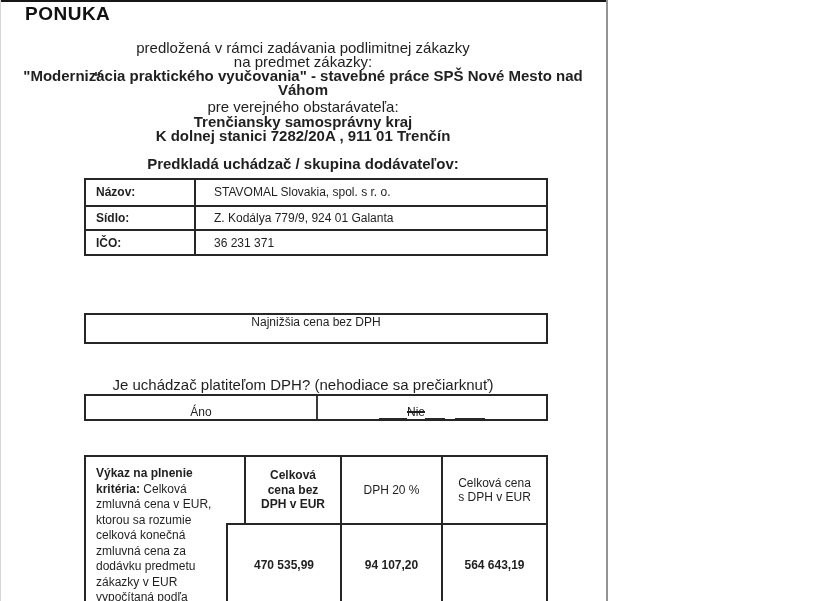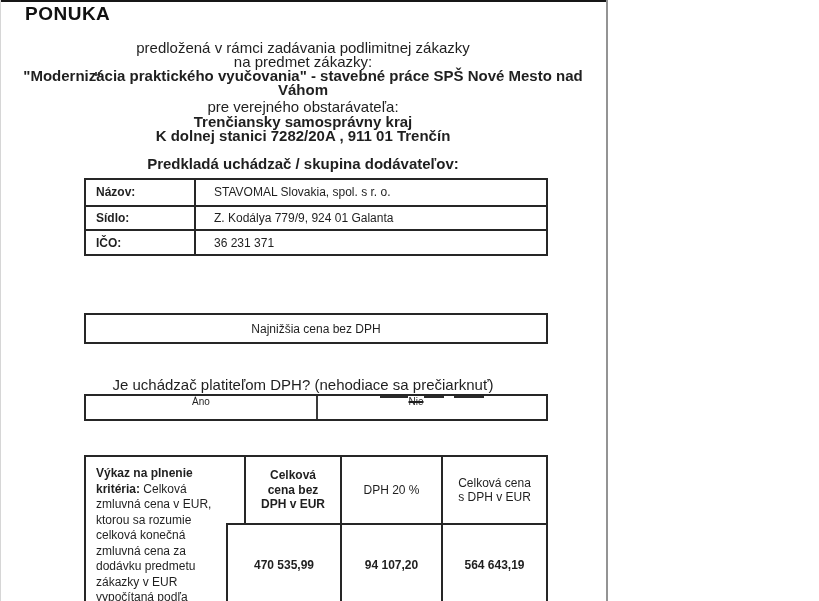--- a/index.html
+++ b/index.html
@@ -45,27 +45,27 @@
         border: 2px solid #262626; box-sizing: border-box;
         display: grid; grid-template-columns: 108px 1fr; grid-auto-rows: 1fr; }
   .t1 .cell { display: flex; align-items: center; font-size: 12px; box-sizing: border-box; }
   .t1 .lab  { font-weight: bold; padding-left: 10px; }
   .t1 .val  { border-left: 2px solid #262626; padding-left: 18px; }
   .t1 .r2   { border-top: 2px solid #262626; }
 
   
   .critbox { position: absolute; left: 84px; top: 313px; width: 464px; height: 31px;
              border: 2px solid #262626; box-sizing: border-box;
-             display: flex; align-items: center; justify-content: center; font-size: 12px; }
+             display: flex; align-items: flex-start; justify-content: center; font-size: 12px; }
 
   
   .vatbox { position: absolute; left: 84px; top: 394px; width: 464px; height: 27px;
             border: 2px solid #262626; box-sizing: border-box;
             display: grid; grid-template-columns: 1fr 1fr; }
-  .vatbox .cell { display: flex; align-items: flex-start; justify-content: center; font-size: 10px; box-sizing: border-box; }
+  .vatbox .cell { display: flex; align-items: flex-end; justify-content: center; font-size: 12px; box-sizing: border-box; }
   .vatbox .no { border-left: 2px solid #3a3a3a; }
   .strike-word { text-decoration: line-through; text-decoration-thickness: 1.5px; }
   .dash { height: 1.5px; background: #2a2a2a; display: inline-block; }
   .dash-l  { width: 28px; }
   .dash-r1 { width: 20px; }
   .dash-r2 { width: 30px; margin-left: 10px; }
 
   
   .t2 { position: absolute; left: 84px; top: 455px; width: 464px; height: 172px;
         border: 2px solid #262626; box-sizing: border-box;

